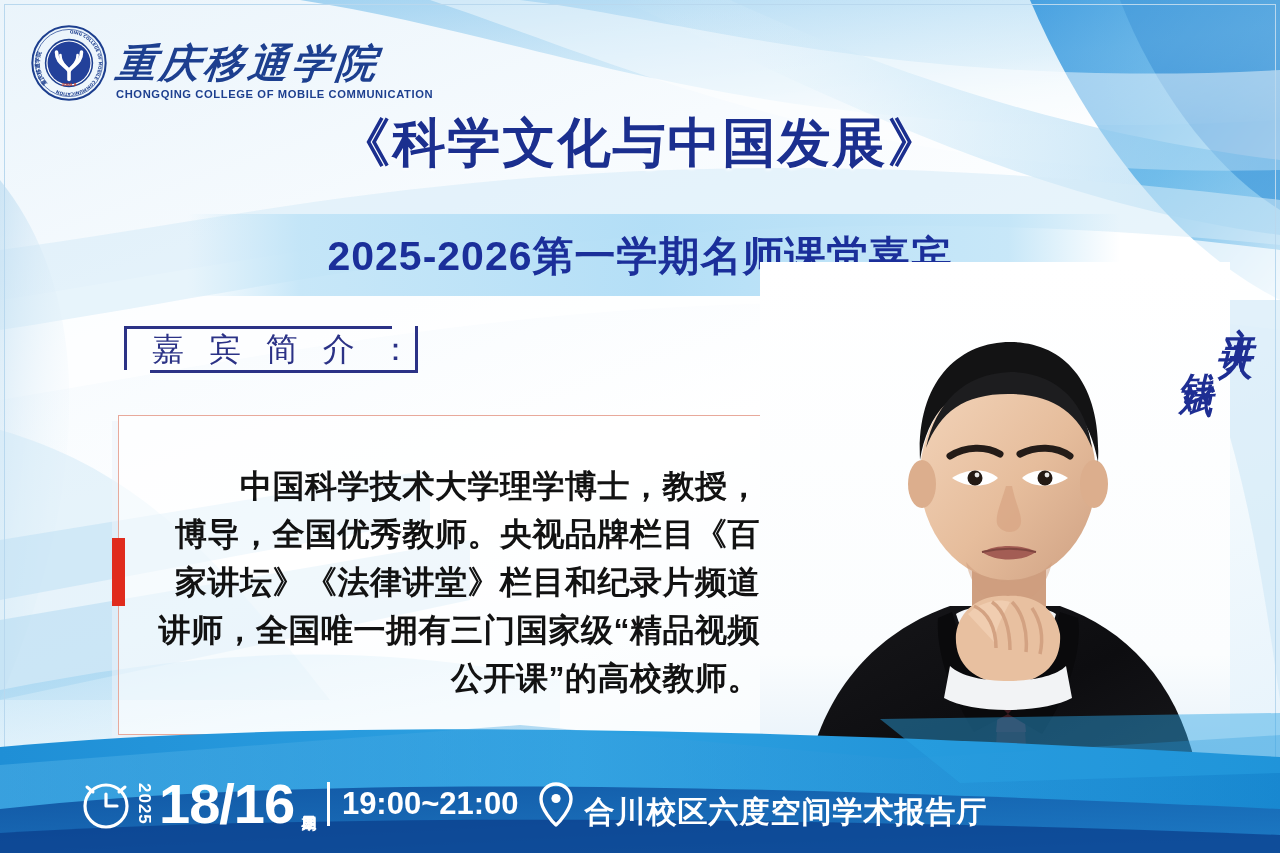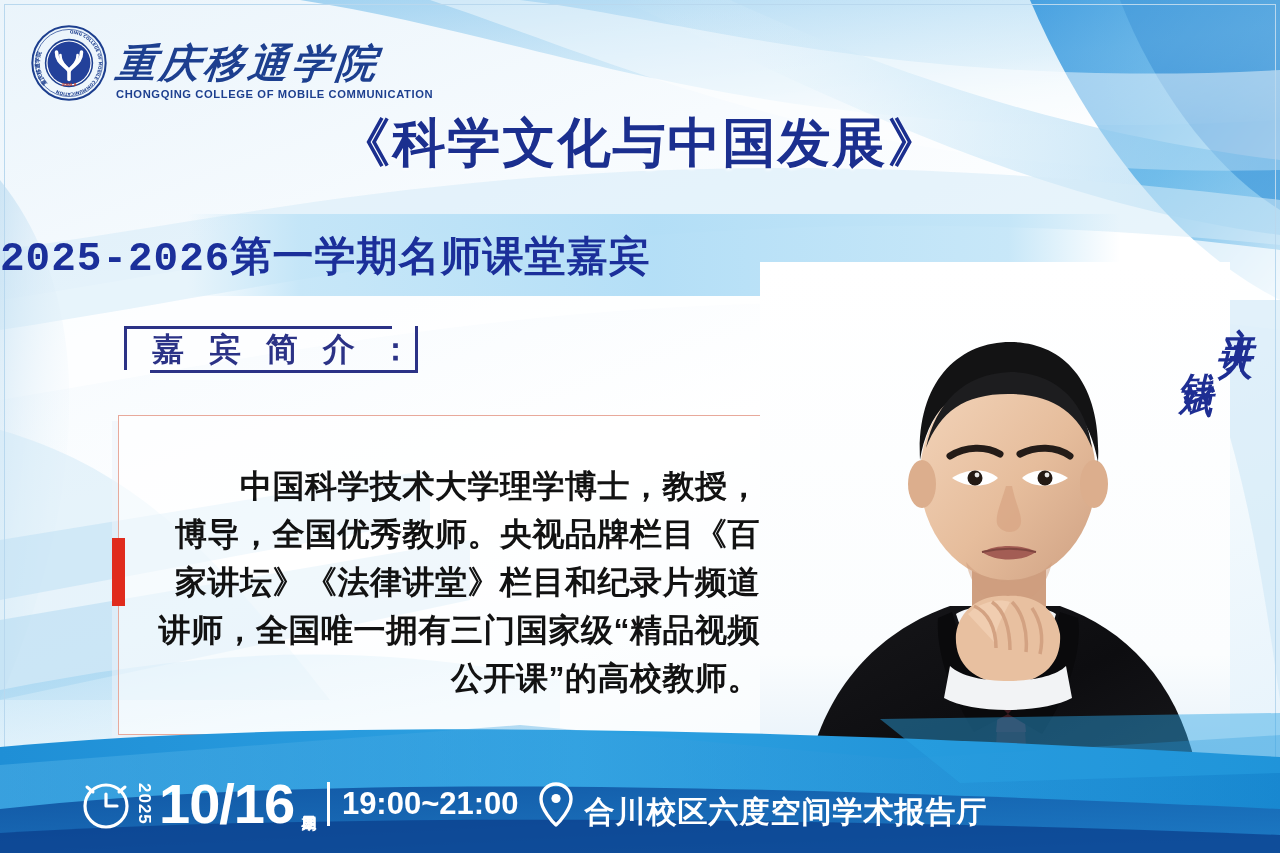--- a/index.html
+++ b/index.html
@@ -65,38 +65,38 @@
   .subtitle-band{
     position:absolute;left:188px;right:160px;top:214px;height:82px;
     background:linear-gradient(90deg,
         rgba(214,238,250,0) 0%,
         rgba(190,227,247,.85) 12%,
         rgba(176,221,246,.95) 50%,
         rgba(190,227,247,.85) 88%,
         rgba(214,238,250,0) 100%);
   }
   .subtitle{
-    position:absolute;left:0;right:0;top:229px;
+    position:absolute;left:0;right:0;top:229px;text-align:center;
     font-size:41px;font-weight:700;color:#1b2f9a;
     letter-spacing:1px;white-space:nowrap;
-    font-family:Liberation Mono, monospace;
+    font-family:Liberation Sans, sans-serif;
   }
 
   
   .section-head{
     position:absolute;left:98px;top:308px;width:322px;height:82px;
   }
   .sh-line{position:absolute;background:#2b3286;}
   .sh-top{left:26px;top:18px;height:2.5px;width:268px;}
   .sh-bottom{left:52px;top:62px;height:2.5px;width:268px;}
   .sh-left{left:26px;top:18px;width:2.5px;height:44px;}
   .sh-right{left:317px;top:18px;width:2.5px;height:44px;}
   .sh-text{
     position:absolute;left:54px;top:22px;
-    font-size:32px;font-weight:700;color:#2b3286;
+    font-size:32px;font-weight:400;color:#2b3286;
     letter-spacing:8px;line-height:38px;
     font-family:"Liberation Sans","DejaVu Sans",sans-serif;
     white-space:nowrap;
   }
 
   
   .intro-card{
     position:absolute;left:118px;top:415px;width:660px;height:318px;
     border:1.6px solid #e8a99b;
     background:rgba(255,255,255,0.62);
@@ -408,21 +408,21 @@
   <div class="bottom-info">
     <div class="clock-icon">
       <svg viewBox="0 0 56 56" xmlns="http://www.w3.org/2000/svg">
         <circle cx="28" cy="30" r="21" fill="none" stroke="#ffffff" stroke-width="3.2"></circle>
         <path d="M28,18 L28,30 L39,30" fill="none" stroke="#ffffff" stroke-width="3.2" stroke-linecap="round" stroke-linejoin="round"></path>
         <path d="M9,11 L15,16" stroke="#ffffff" stroke-width="3" stroke-linecap="round"></path>
         <path d="M47,11 L41,16" stroke="#ffffff" stroke-width="3" stroke-linecap="round"></path>
       </svg>
     </div>
     <div class="year">2025</div>
-    <div class="date-big">10/16</div>
+    <div class="date-big">18/16</div>
     <div class="weekday">星期四</div>
     <div class="vdiv"></div>
     <div class="time-text">19:00~21:00</div>
     <div class="pin-icon">
       <svg viewBox="0 0 38 46" xmlns="http://www.w3.org/2000/svg">
         <path d="M19,3 C27.3,3 34,9.7 34,18 C34,28 22.5,41 19,44 C15.5,41 4,28 4,18 C4,9.7 10.7,3 19,3 Z" fill="none" stroke="#ffffff" stroke-width="3.4" stroke-linejoin="round"></path>
         <circle cx="19" cy="17.5" r="4.6" fill="#ffffff"></circle>
       </svg>
     </div>
     <div class="place-text">合川校区六度空间学术报告厅</div>

